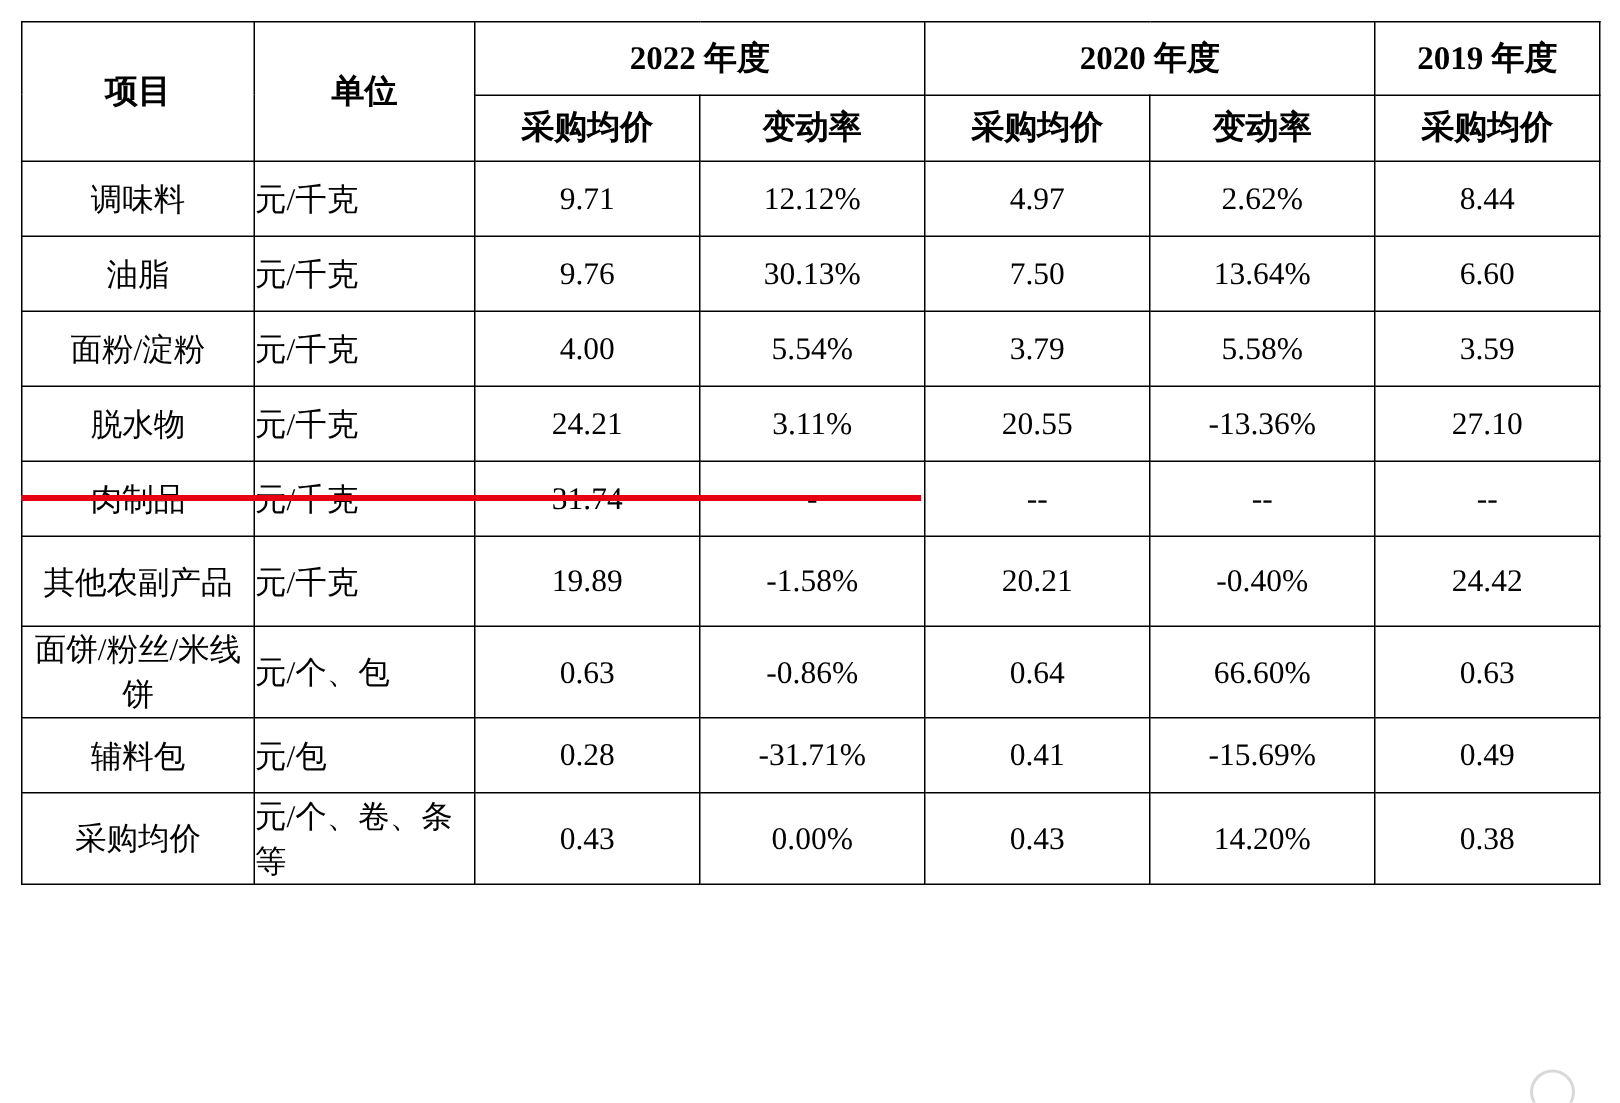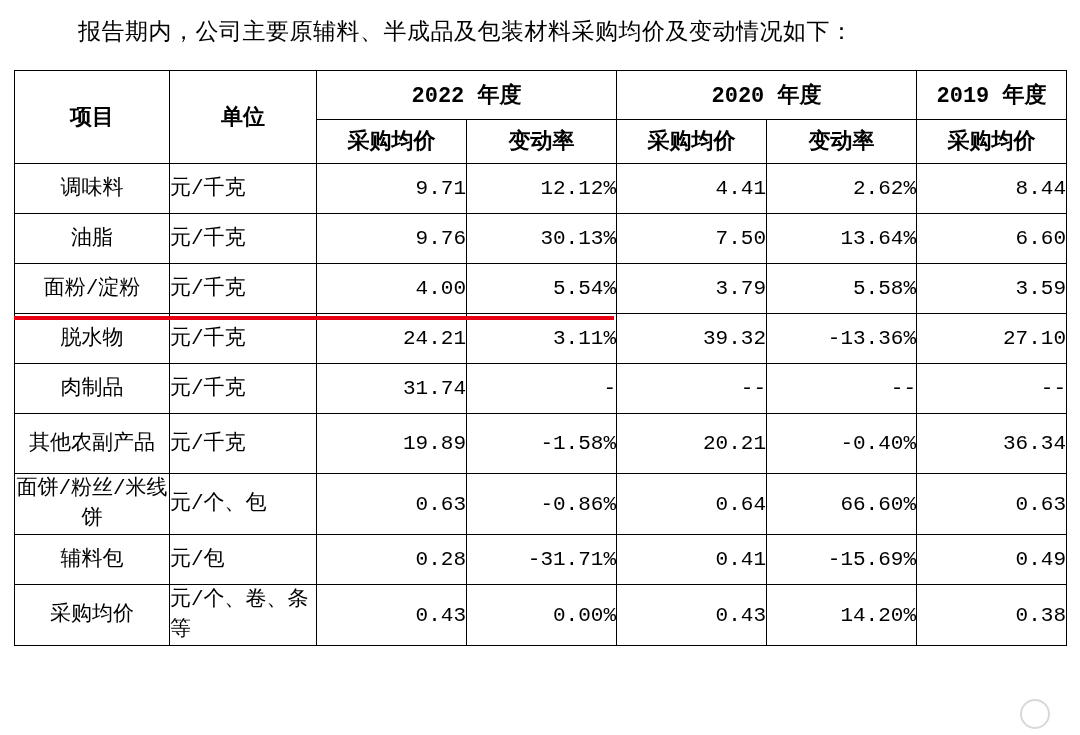--- a/index.html
+++ b/index.html
@@ -27,21 +27,20 @@
     padding: 8px 30px 0 30px;
     text-align: justify;
     letter-spacing: 0.5px;
   }
   .intro p {
     margin: 0;
     text-indent: 48px;
   }
   .table-wrap {
     margin: 14px 14px 0 14px;
-    font-family: Liberation Mono, monospace;
   }
   table.main {
     border-collapse: collapse;
     width: 1052px;
     table-layout: fixed;
     font-size: 21px;
   }
   table.main th, table.main td {
     border: 1px solid #000000;
     padding: 0;
@@ -65,21 +64,21 @@
   td.label {
     text-align: center;
     padding-left: 12px;
     line-height: 30px;
   }
   td.unit {
     text-align: left;
     line-height: 30px;
   }
   td.num {
-    text-align: right;
+    text-align: center;
     padding-right: 14px;
   }
   tr.body-row {
     height: 50px;
   }
   tr.body-row-tall {
     height: 60px;
   }
   .redline {
     position: absolute;
@@ -94,23 +93,20 @@
     height: 26px;
     border: 2px solid #d8d8d8;
     border-radius: 50%;
   }
 </style>
 </head>
 <body>
 
 <div class="page">
 
-  <div class="intro">
-    <p>报告期内，公司主要原辅料、半成品及包装材料采购均价及变动情况如下：</p>
-  </div>
 
   <div class="table-wrap">
     <table class="main">
       <colgroup>
         <col style="width:155px">
         <col style="width:147px">
         <col style="width:150px">
         <col style="width:150px">
         <col style="width:150px">
         <col style="width:150px">
@@ -131,21 +127,21 @@
           <th class="hdr">变动率</th>
           <th class="hdr">采购均价</th>
         </tr>
       </thead>
       <tbody>
         <tr class="body-row">
           <td class="label">调味料</td>
           <td class="unit">元/千克</td>
           <td class="num">9.71</td>
           <td class="num">12.12%</td>
-          <td class="num">4.41</td>
+          <td class="num">4.97</td>
           <td class="num">2.62%</td>
           <td class="num">8.44</td>
         </tr>
         <tr class="body-row">
           <td class="label">油脂</td>
           <td class="unit">元/千克</td>
           <td class="num">9.76</td>
           <td class="num">30.13%</td>
           <td class="num">7.50</td>
           <td class="num">13.64%</td>
@@ -158,41 +154,41 @@
           <td class="num">5.54%</td>
           <td class="num">3.79</td>
           <td class="num">5.58%</td>
           <td class="num">3.59</td>
         </tr>
         <tr class="body-row">
           <td class="label">脱水物</td>
           <td class="unit">元/千克</td>
           <td class="num">24.21</td>
           <td class="num">3.11%</td>
-          <td class="num">39.32</td>
+          <td class="num">20.55</td>
           <td class="num">-13.36%</td>
           <td class="num">27.10</td>
         </tr>
         <tr class="body-row">
           <td class="label">肉制品</td>
           <td class="unit">元/千克</td>
           <td class="num">31.74</td>
           <td class="num">-</td>
           <td class="num">--</td>
           <td class="num">--</td>
           <td class="num">--</td>
         </tr>
         <tr class="body-row-tall">
           <td class="label">其他农副产品</td>
           <td class="unit">元/千克</td>
           <td class="num">19.89</td>
           <td class="num">-1.58%</td>
           <td class="num">20.21</td>
           <td class="num">-0.40%</td>
-          <td class="num">36.34</td>
+          <td class="num">24.42</td>
         </tr>
         <tr class="body-row-tall">
           <td class="label">面饼/粉丝/米线饼</td>
           <td class="unit">元/个、包</td>
           <td class="num">0.63</td>
           <td class="num">-0.86%</td>
           <td class="num">0.64</td>
           <td class="num">66.60%</td>
           <td class="num">0.63</td>
         </tr>

